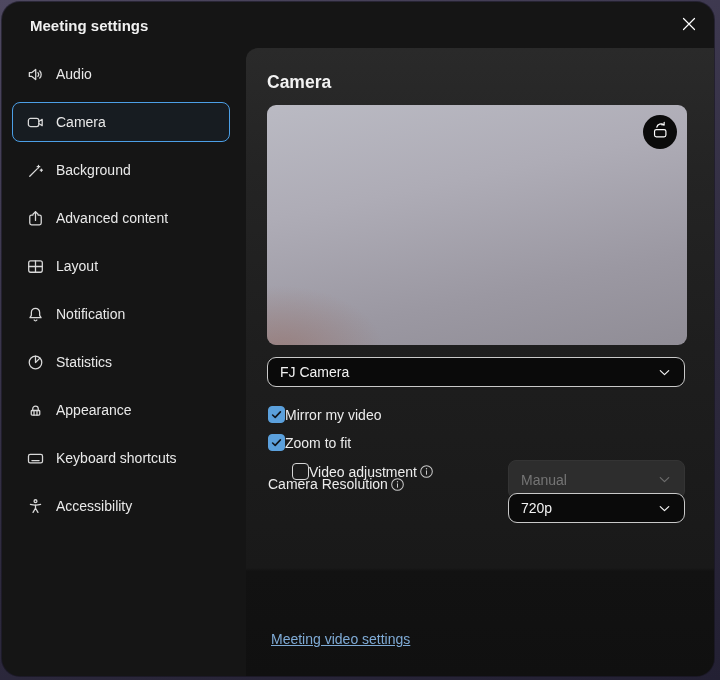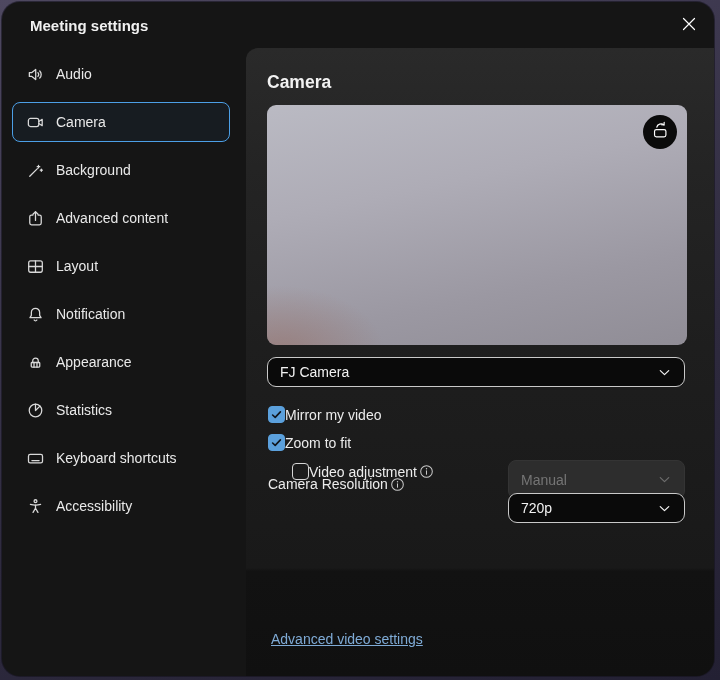--- a/index.html
+++ b/index.html
@@ -158,36 +158,36 @@
             <path d="M8 2.2c-2.2 0-3.9 1.7-3.9 3.9v2.7L2.8 11h10.4l-1.3-2.2V6.1c0-2.2-1.7-3.9-3.9-3.9z"></path>
             <path d="M6.7 13.2c.3.5.8.8 1.3.8s1-.3 1.3-.8"></path>
           </svg>
       </span>
       <span>Notification</span>
     </div>
 
     <div class="nav-item">
       <span class="ico">
         <svg viewBox="0 0 16 16">
+            <circle cx="8" cy="8" r="5.9"></circle>
+            <path d="M8 8V2.1M8 8l4.2-4.1"></path>
+          </svg>
+      </span>
+      <span>Statistics</span>
+    </div>
+
+    <div class="nav-item">
+      <span class="ico">
+        <svg viewBox="0 0 16 16">
             <path d="M5.4 8V6.4a2.6 2.6 0 0 1 5.2 0V8"></path>
             <rect x="4" y="8" width="8" height="4.4" rx=".8"></rect>
             <path d="M6.6 8v4.4M9.4 8v4.4"></path>
           </svg>
       </span>
       <span>Appearance</span>
-    </div>
-
-    <div class="nav-item">
-      <span class="ico">
-        <svg viewBox="0 0 16 16">
-            <circle cx="8" cy="8" r="5.9"></circle>
-            <path d="M8 8V2.1M8 8l4.2-4.1"></path>
-          </svg>
-      </span>
-      <span>Statistics</span>
     </div>
 
     <div class="nav-item">
       <span class="ico">
         <svg viewBox="0 0 16 16">
             <rect x="1.4" y="4.2" width="13.2" height="8" rx="1.6"></rect>
             <path d="M4.6 9.9h6.8"></path>
           </svg>
       </span>
       <span>Keyboard shortcuts</span>
@@ -286,17 +286,17 @@
 
     <div class="select sel-720p">
       <span>720p</span>
       <span class="chev">
         <svg viewBox="0 0 16 16">
             <path d="M3.5 6l4.5 4.3L12.5 6"></path>
           </svg>
       </span>
     </div>
 
-    <a class="adv-link">Advanced video settings</a>
+    <a class="adv-link">Meeting video settings</a>
 
   </div>
 
 </div>
 
 </body></html>

